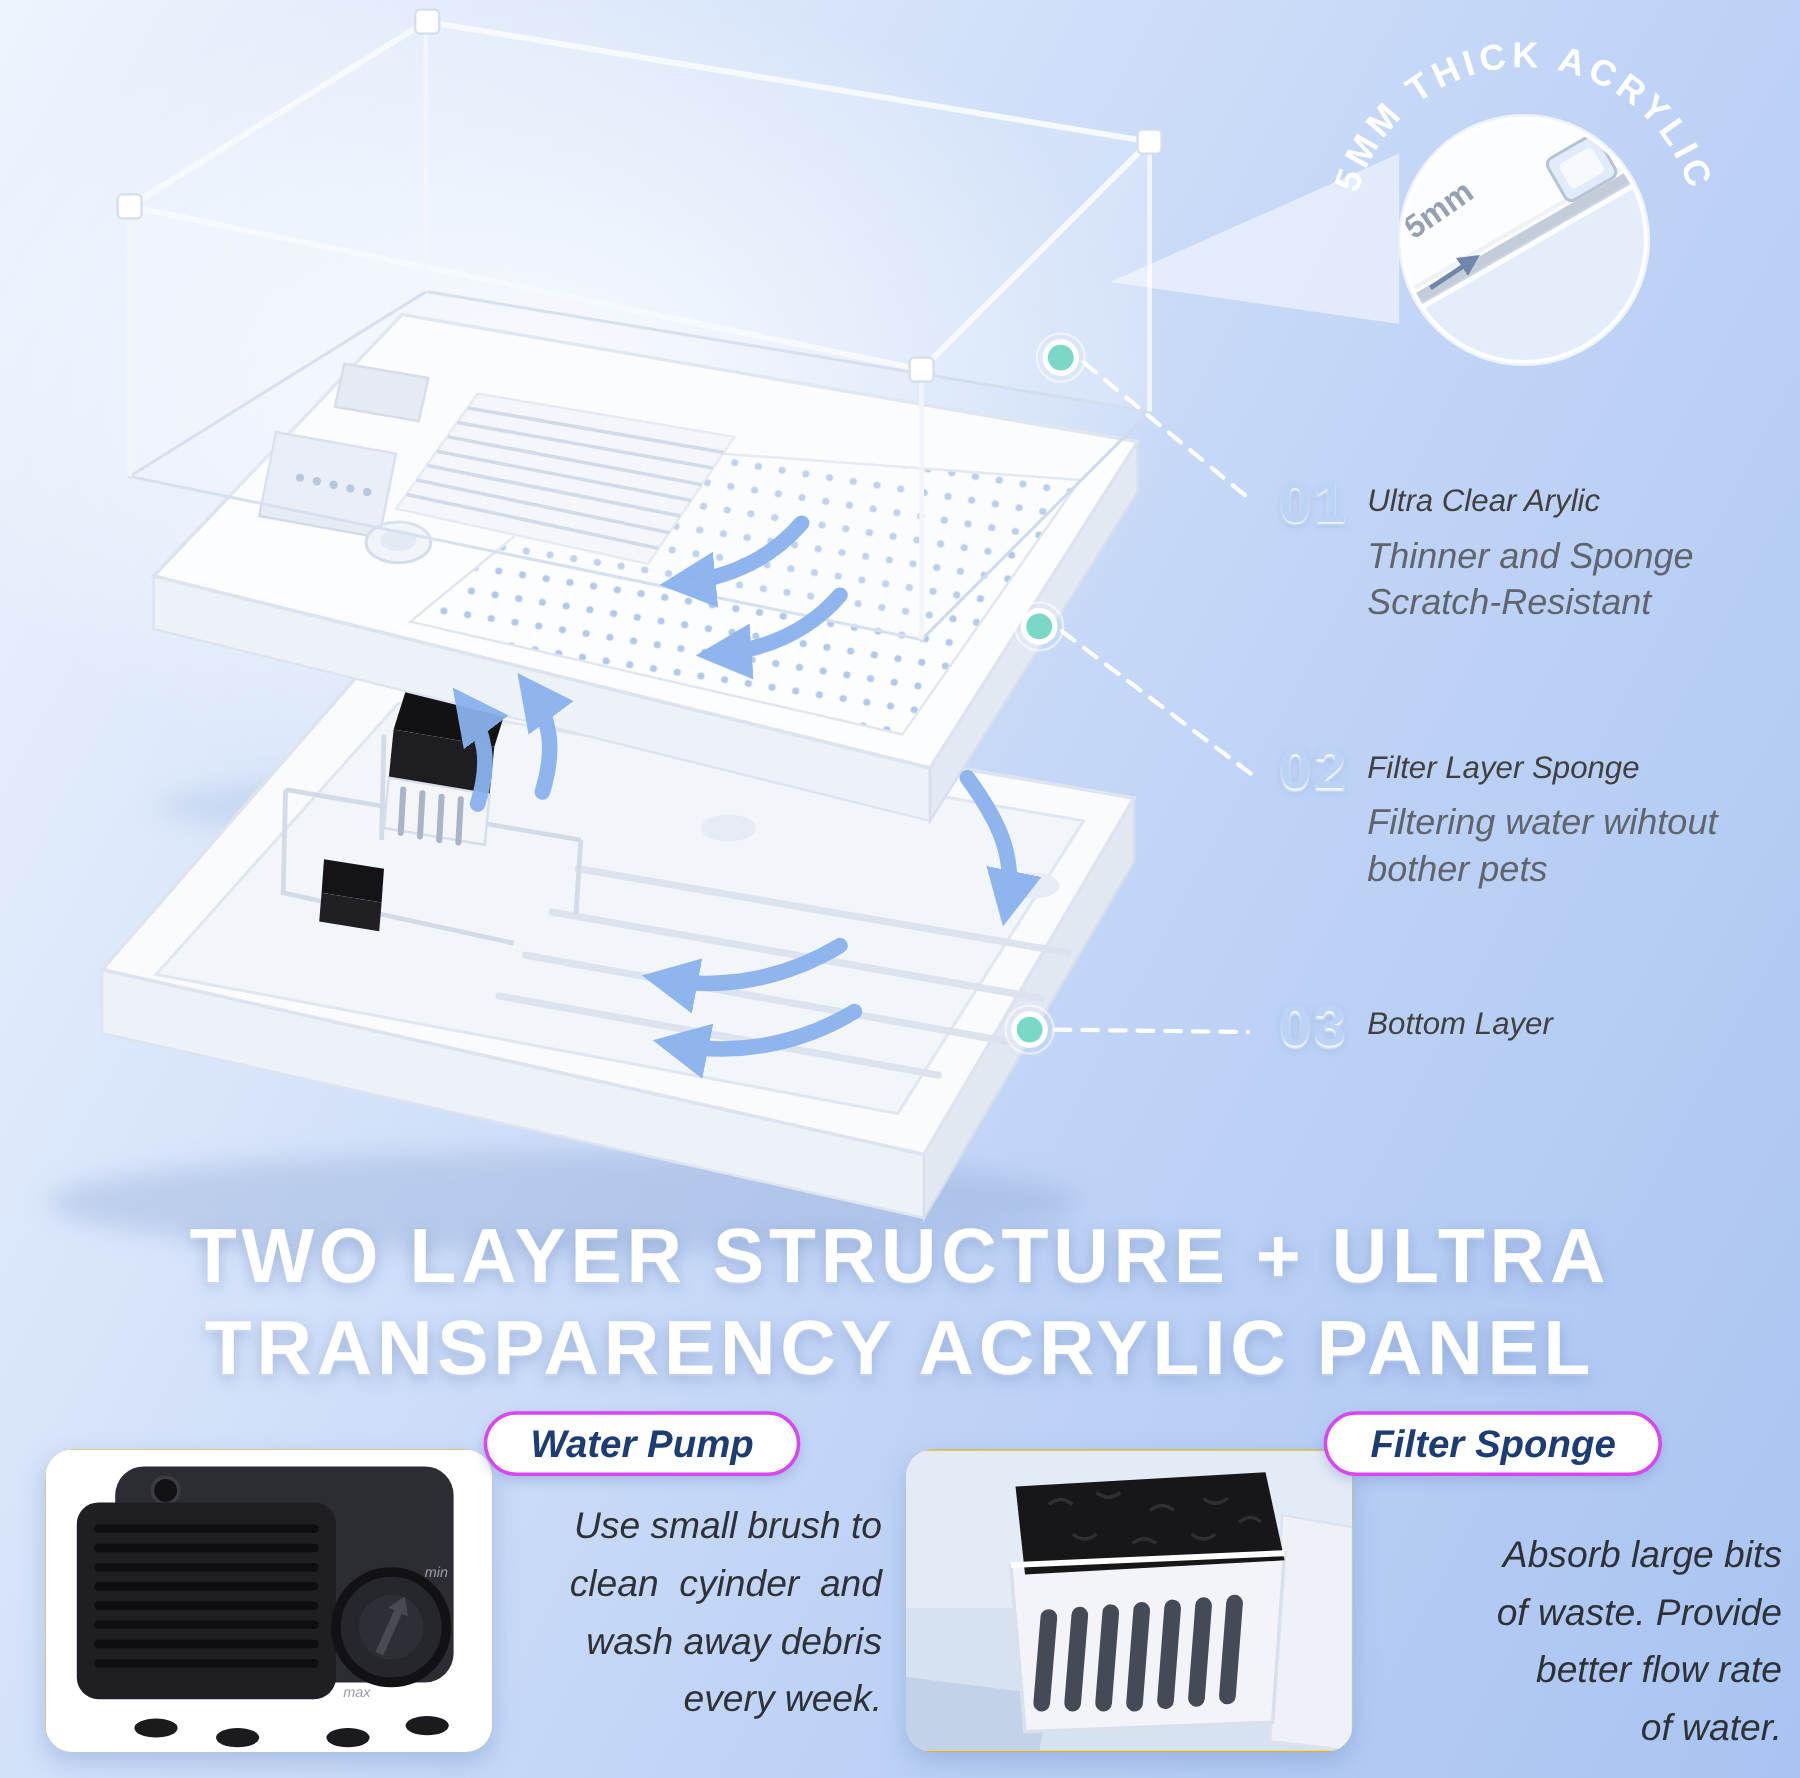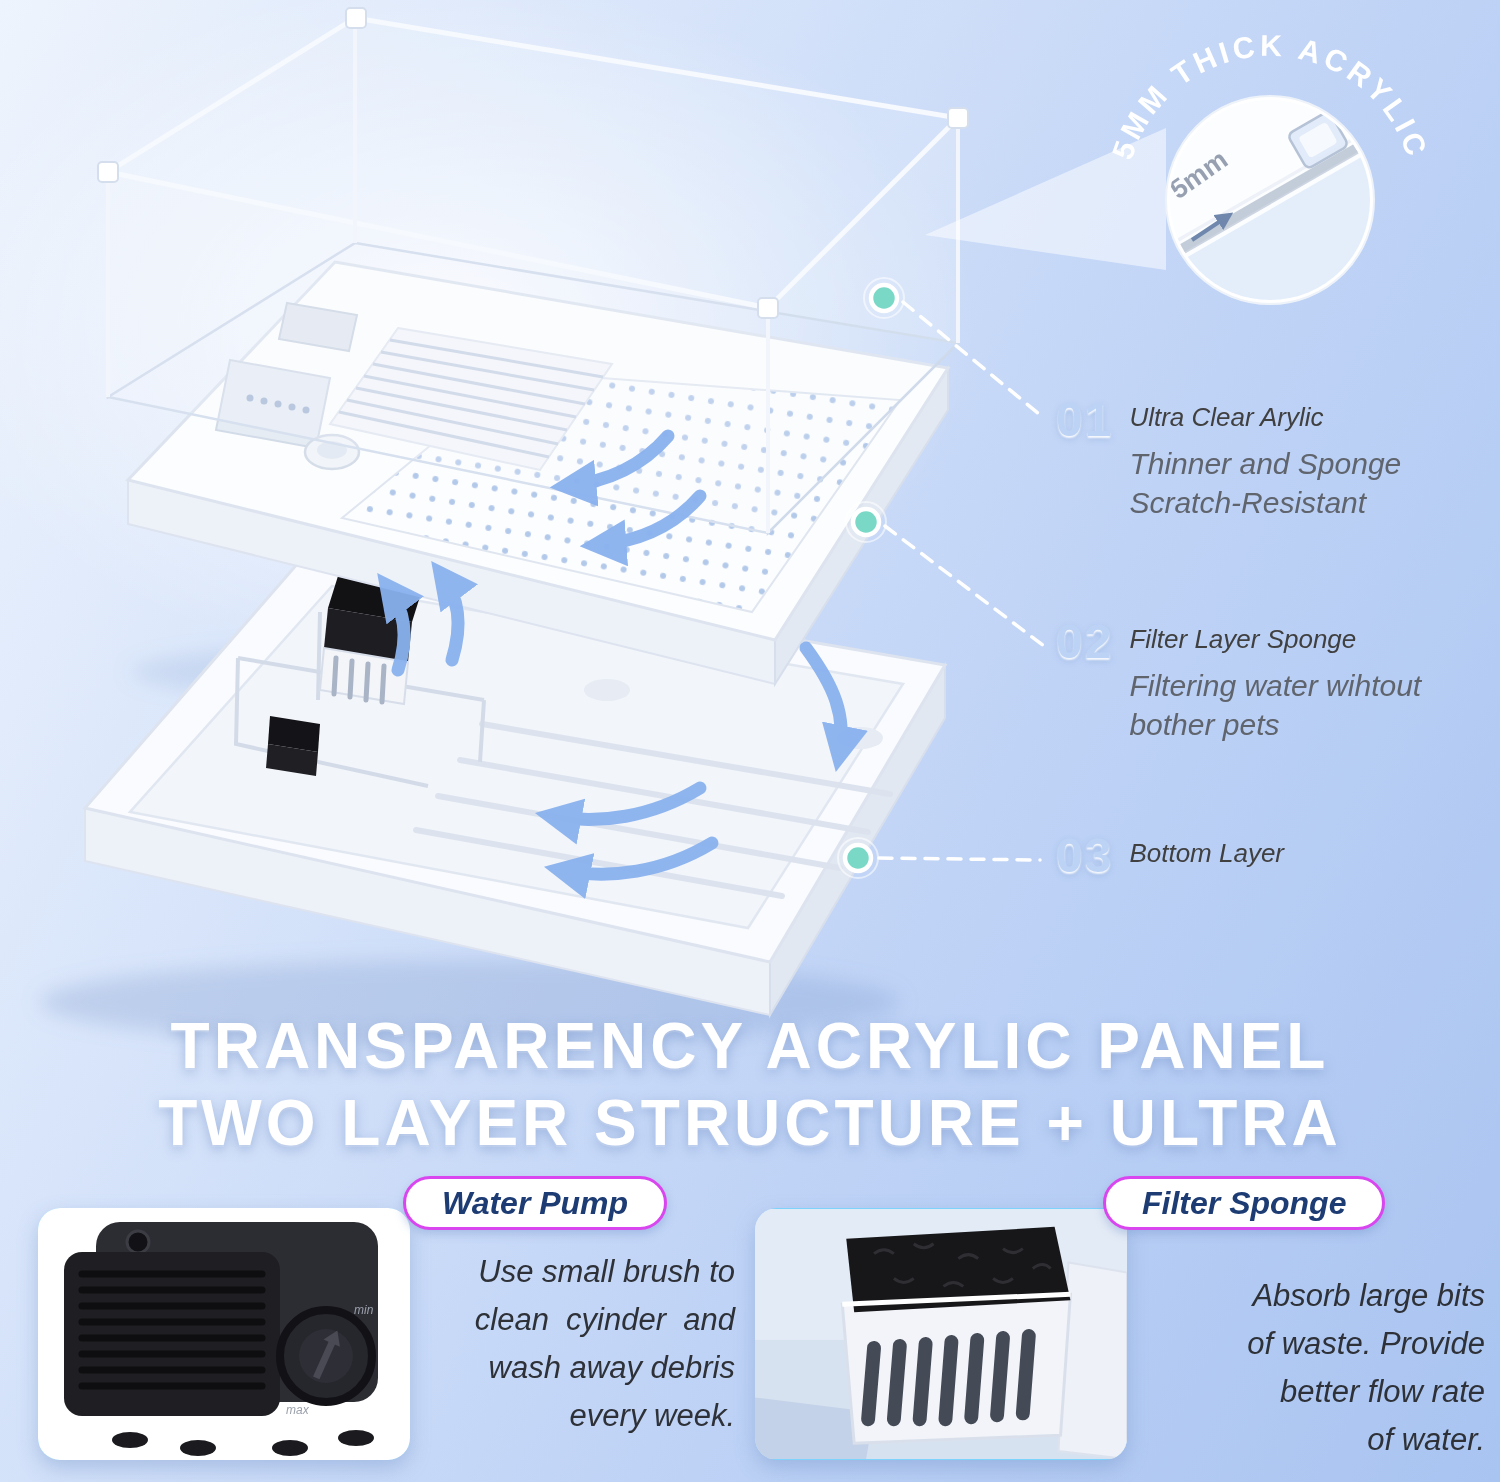--- a/index.html
+++ b/index.html
@@ -14,41 +14,42 @@
     background:radial-gradient(ellipse 850px 560px at 30% 22%, rgba(255,255,255,0.85), rgba(255,255,255,0) 62%);
   }
   svg.scene{position:absolute;left:0;top:0;width:1500px;height:1482px;pointer-events:none;}
 
   
   .callout{position:absolute;left:1056px;display:flex;gap:16px;align-items:flex-start;width:430px;}
   .c1{top:396px}.c2{top:618px}.c3{top:832px}
   .co-num{
     font-size:48px;font-weight:800;color:#bcd3f5;line-height:1;letter-spacing:2px;
     text-shadow:0 2px 2px rgba(255,255,255,.9),0 3px 6px rgba(110,145,200,.35);
+    margin-left:10px;
   }
   .co-title{font-size:26px;font-weight:normal;font-style:italic;color:#404040;line-height:1.1;padding-top:7px;}
   .co-desc{font-size:30px;font-style:italic;color:#5f646d;margin-top:12px;line-height:1.3;white-space:pre-wrap;}
 
   
   .heading{
     position:absolute;left:0;right:0;top:1008px;text-align:center;color:#fff;
     font-weight:800;font-size:64px;letter-spacing:4px;line-height:1.2;
     text-shadow:0 4px 12px rgba(110,140,195,.5),0 2px 0 rgba(255,255,255,.25);
   }
 
   
   .pill{
     position:absolute;height:48px;padding:0 36px;background:#fff;border:3px solid #d946ef;border-radius:40px;
     display:flex;align-items:center;justify-content:center;font-size:32px;font-weight:bold;color:#1d3c74;
     box-shadow:0 4px 10px rgba(115,145,200,.4);z-index:3;font-style:italic;
   }
   .pill-pump{left:403px;top:1176px;}
   .pill-sponge{left:1103px;top:1176px;}
   .card-img{
-    position:absolute;width:372px;height:252px;border-radius:22px;overflow:hidden;background:#7dd3fc;
+    position:absolute;width:372px;height:252px;border-radius:22px;overflow:hidden;background:#eab308;
     box-shadow:0 8px 20px rgba(105,140,195,.38);z-index:2;
   }
   .img-pump{left:38px;top:1208px;}
   .img-sponge{left:755px;top:1208px;}
   .card-img svg{display:block;width:100%;height:100%;}
   .card-text{
     position:absolute;font-style:italic;font-size:31px;line-height:1.55;color:#2e3238;white-space:pre-wrap;z-index:2;text-align:right;
   }
   .text-pump{left:445px;top:1248px;width:290px;}
   .text-sponge{left:1165px;top:1272px;width:320px;}
@@ -240,22 +241,22 @@
 </div>
 <div class="callout c3">
   <span class="co-num">03</span>
   <div class="co-body">
     <div class="co-title">Bottom Layer</div>
     <div class="co-desc"></div>
   </div>
 </div>
 
 <div class="heading">
+  <div>TWO LAYER STRUCTURE + ULTRA</div>
   <div>TRANSPARENCY ACRYLIC PANEL</div>
-  <div>TWO LAYER STRUCTURE + ULTRA</div>
 </div>
 
 <div class="card-img img-pump">
   <svg viewBox="0 0 372 252">
     <rect width="372" height="252" fill="#ffffff"></rect>
     <rect x="58" y="14" width="282" height="180" rx="24" fill="#2c2c33"></rect>
     <circle cx="100" cy="34" r="11" fill="#121216" stroke="#3c3c44" stroke-width="3"></circle>
     <rect x="26" y="44" width="216" height="164" rx="18" fill="#1e1e23"></rect>
     <g stroke="#0e0e11" stroke-width="7" stroke-linecap="round">
       <path d="M 44,66 L 224,66"></path>

